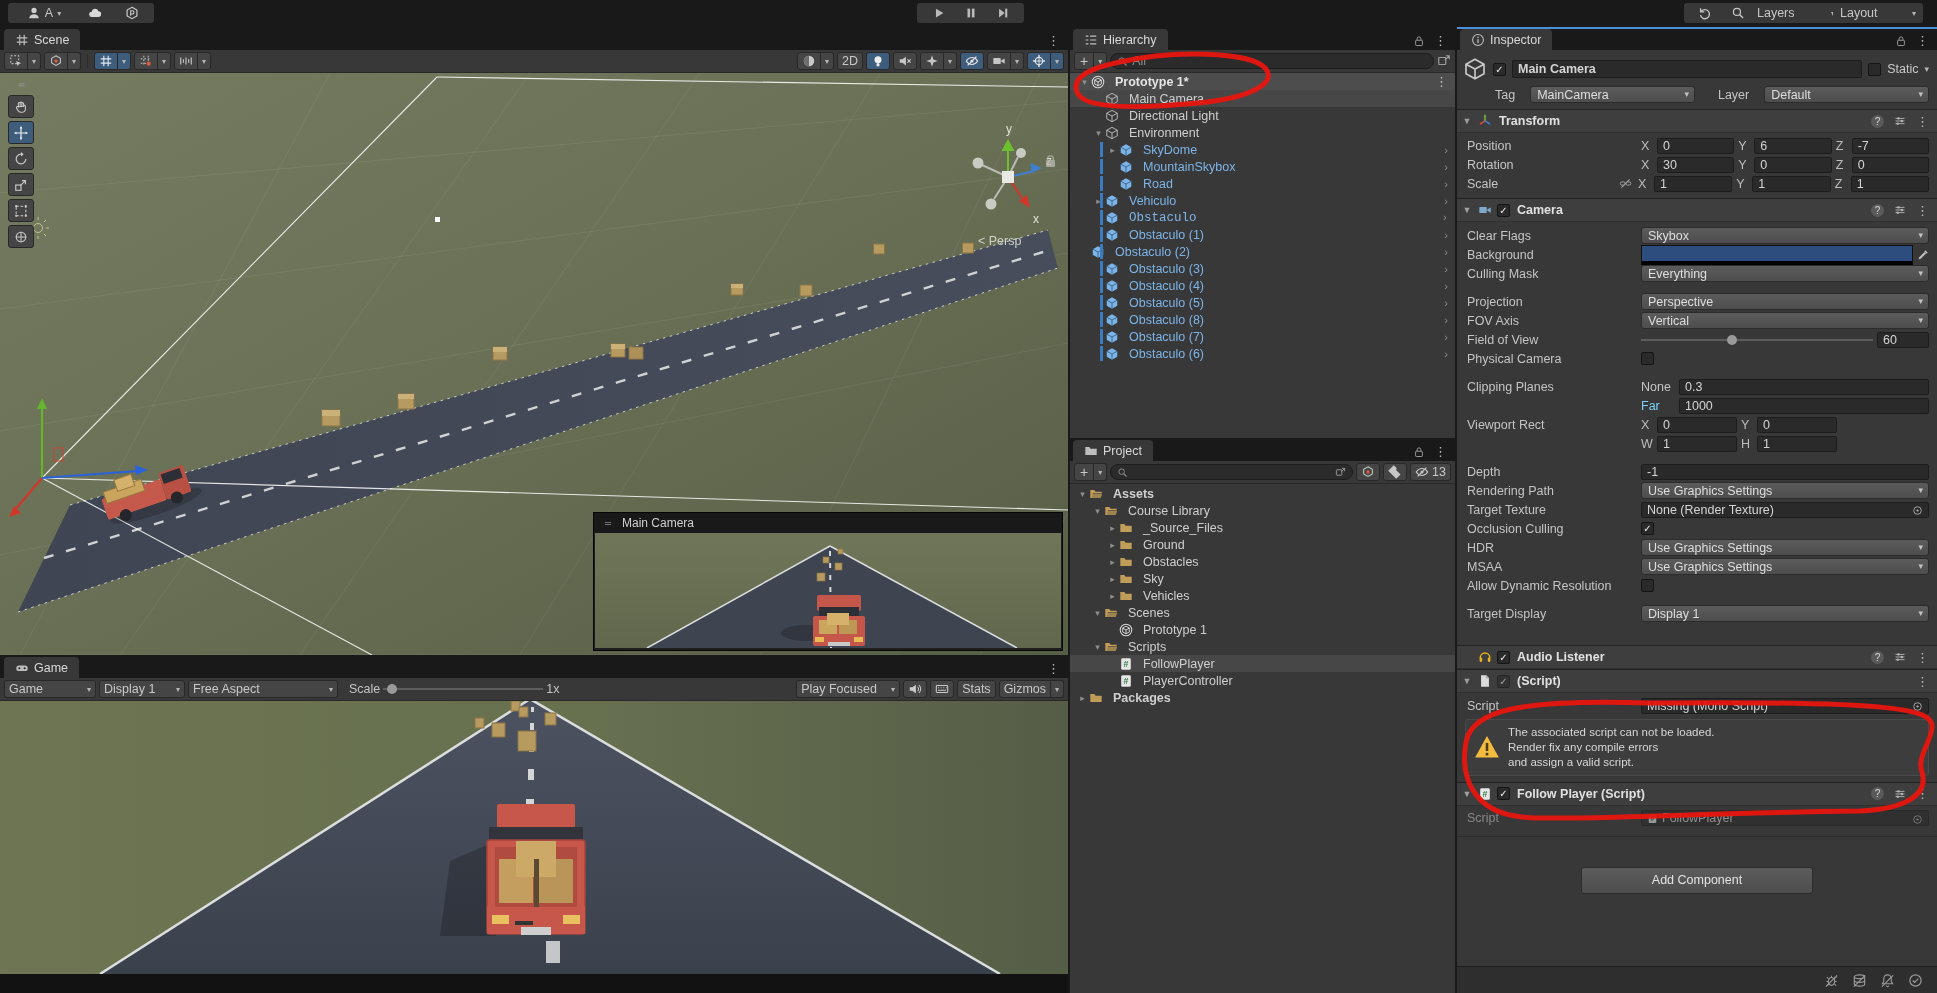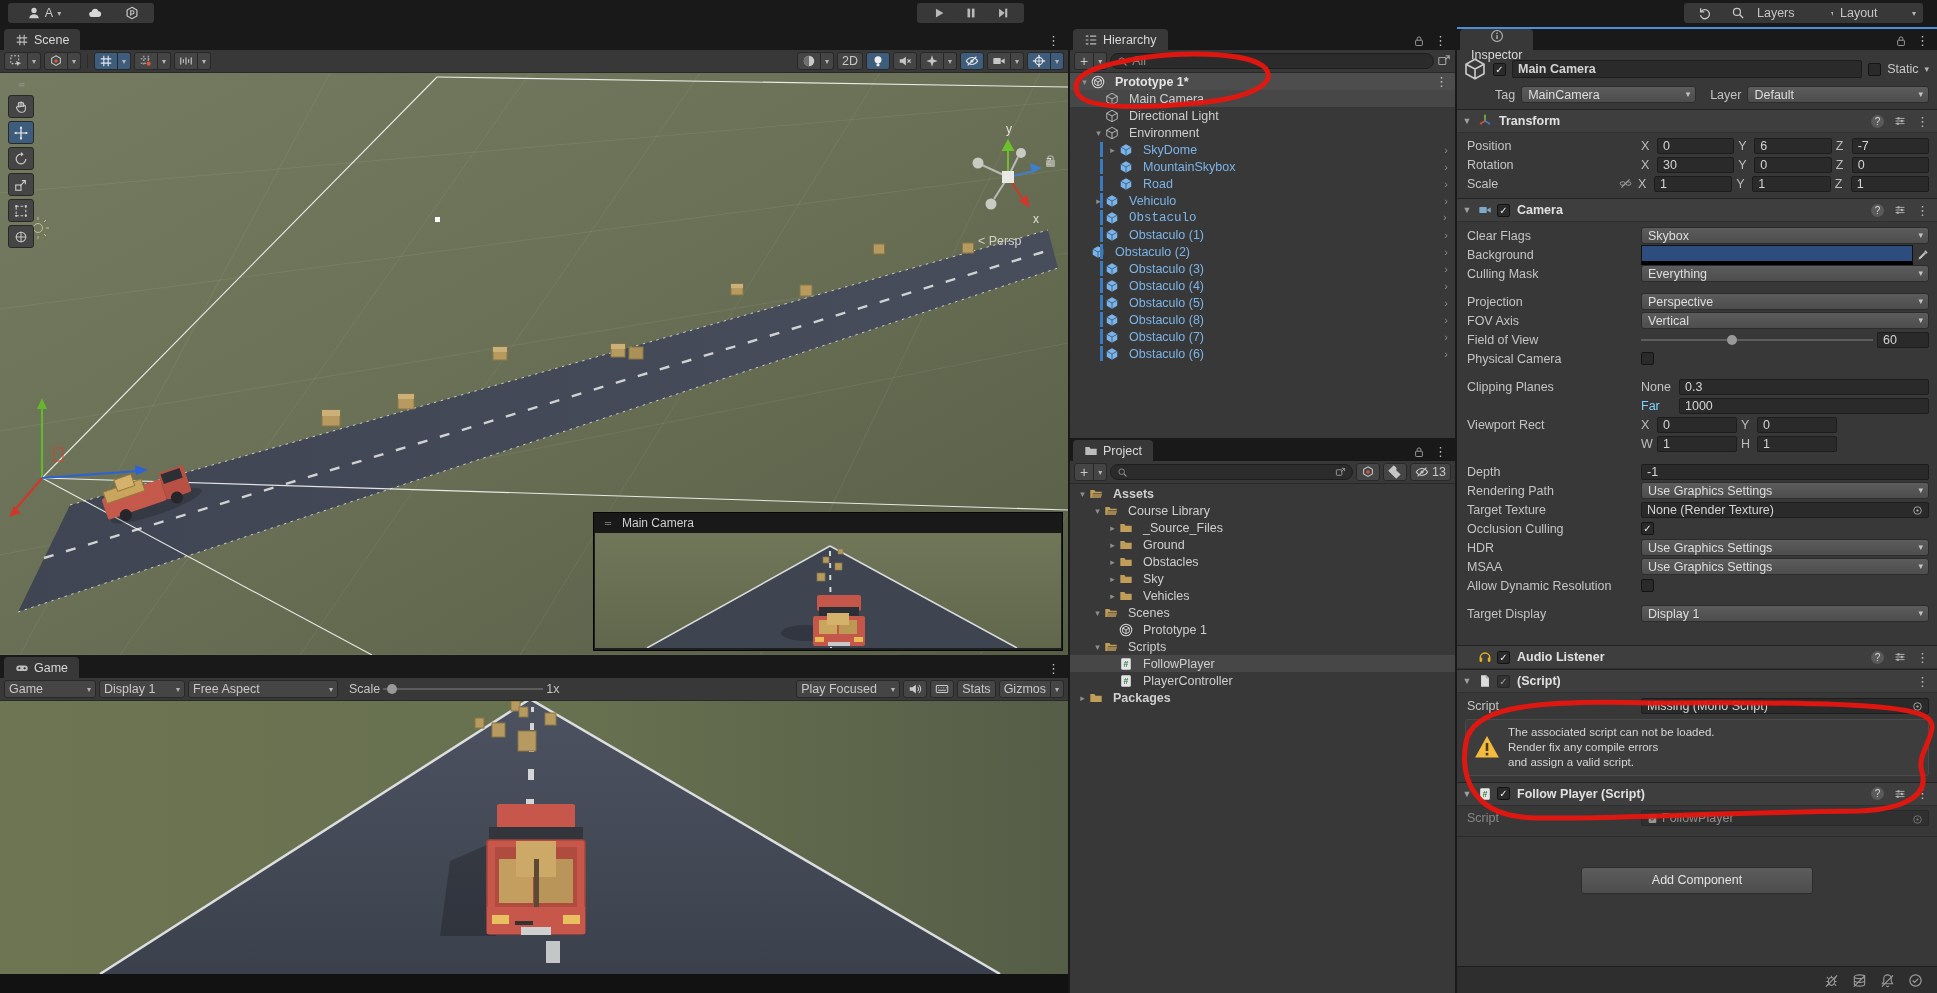--- a/index.html
+++ b/index.html
@@ -1090,21 +1090,21 @@
         <svg class="ic" style="width: 14px; height: 14px; color: rgb(192, 157, 89);">
           <use href="#i-folder"></use>
         </svg>
         <span class="lbl">Packages</span>
       </div>
     </div>
 </div>
 
 <div class="abs panel" style="left:1457px;top:27px;width:480px;height:966px;">
   <div class="tabbar" style="box-shadow:inset 0 2px 0 #4a90d9;">
-    <div class="tab" style="margin-left:3px;flex-direction:column;">
+    <div class="tab" style="margin-left:3px;">
       <svg class="ic" style="color:#bdbdbd">
           <use href="#i-info"></use>
         </svg>
       <span>Inspector</span>
     </div>
     <div class="rt">
       <svg class="ic" style="width:12px;height:12px;color:#9a9a9a">
           <use href="#i-lock"></use>
         </svg>
       <span class="kebab">⋮</span>
@@ -1118,21 +1118,21 @@
           <use href="#i-cube"></use>
         </svg>
       <span class="chk">✓</span>
       <span class="ifield" style="height:18px;font-weight:bold;">
           <span>Main Camera</span>
         </span>
       <span class="chk"></span>
       <span style="color:#c9c9c9;">Static</span>
       <span style="font-size:9px;color:#b5b5b5;">▾</span>
     </div>
-    <div style="display:flex;align-items:center;gap:6px;padding:3px 8px 6px 38px;">
+    <div style="display:flex;align-items:center;gap:15px;padding:3px 8px 6px 38px;">
       <span style="color:#c4c4c4;">Tag</span>
       <span class="idd" style="max-width:175px;">
           <span>MainCamera</span>
         </span>
       <span style="color:#c4c4c4;margin-left:8px;">Layer</span>
       <span class="idd">
           <span>Default</span>
         </span>
     </div>
 

